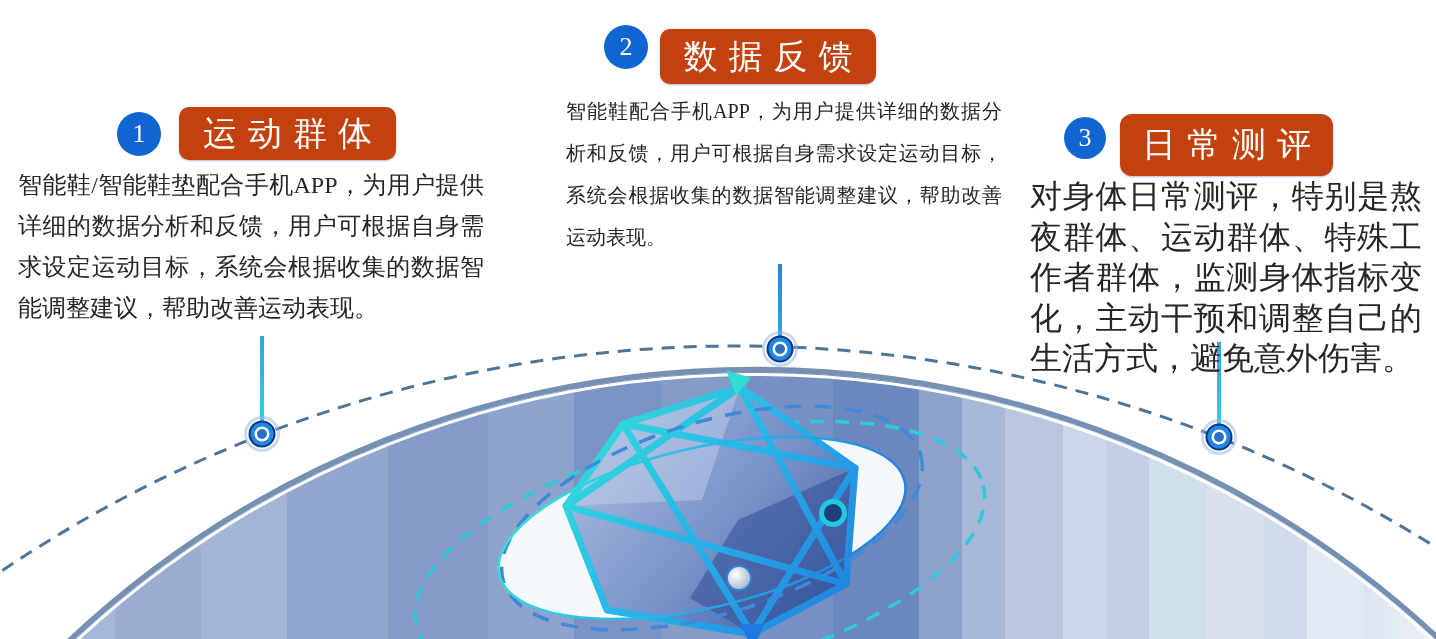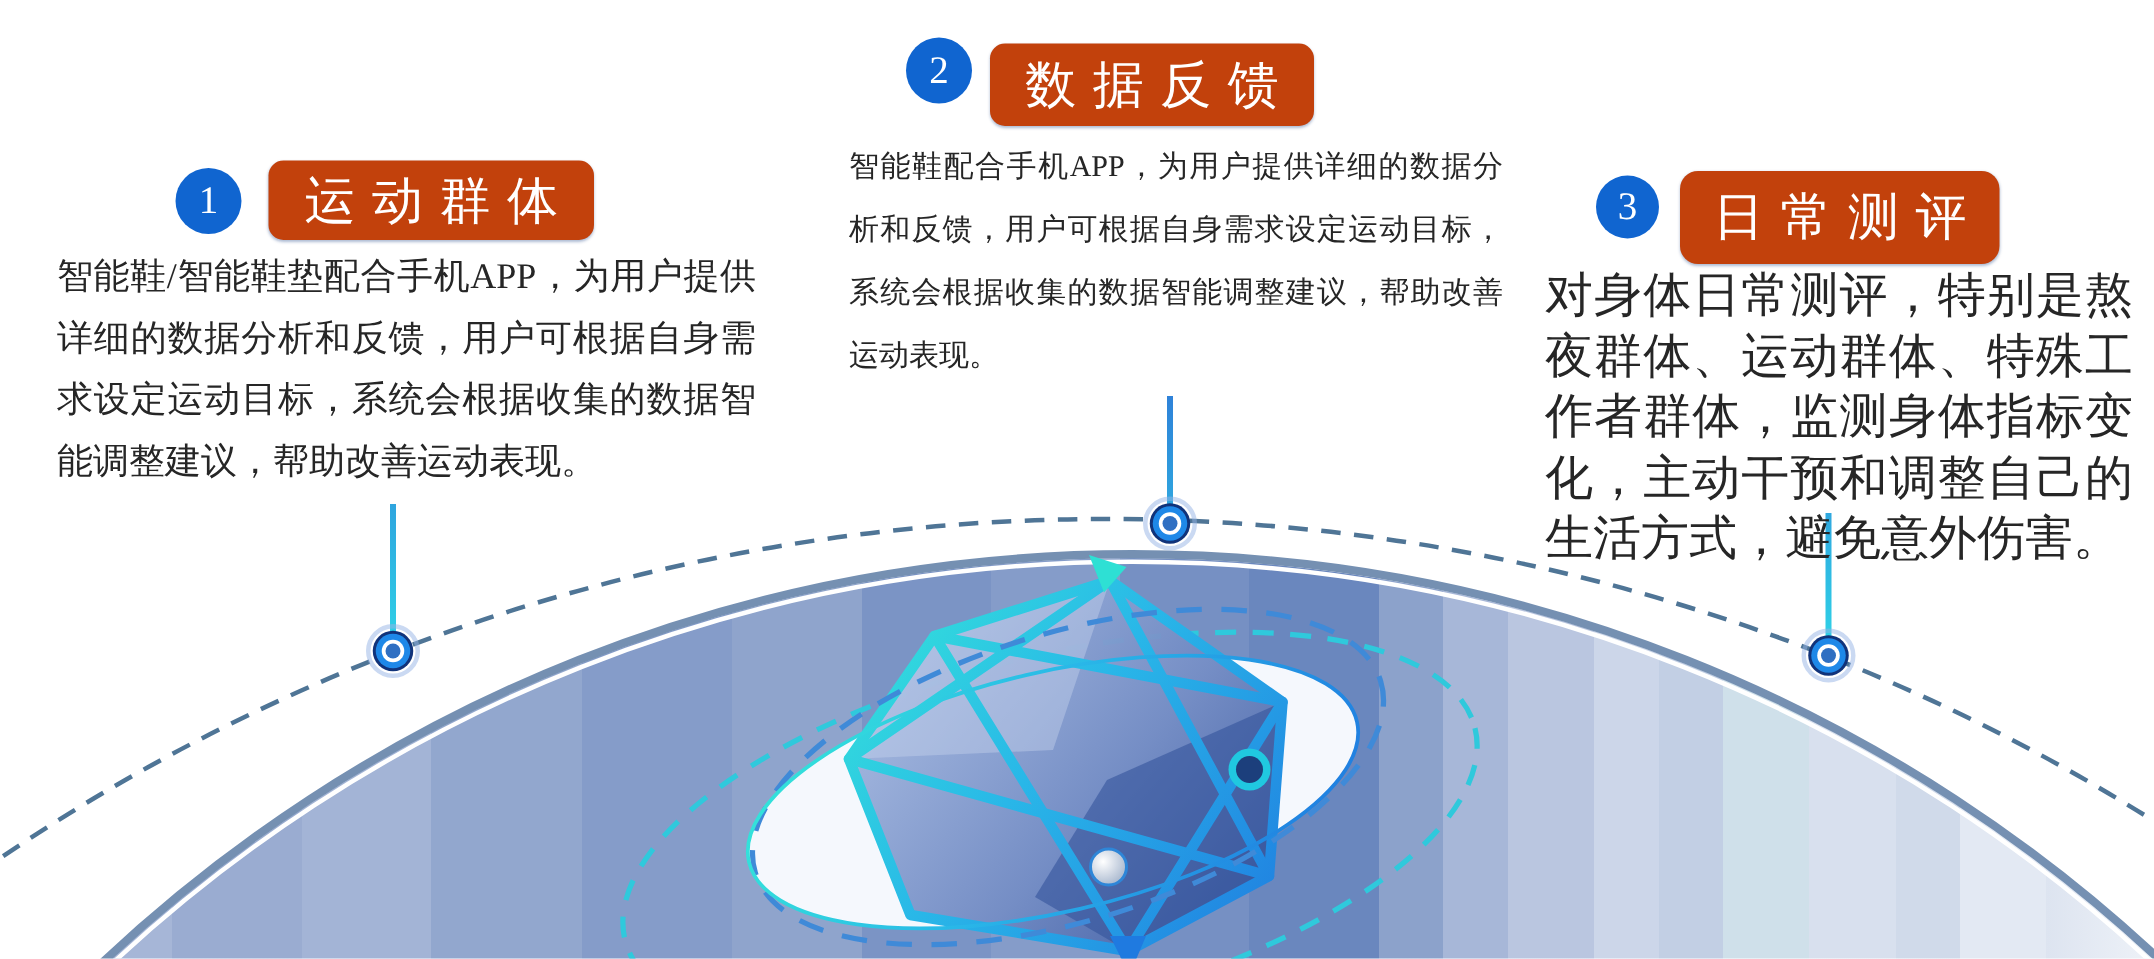--- a/index.html
+++ b/index.html
@@ -172,21 +172,21 @@
     </g>
   </svg>
 
   <div class="section">
     <div class="badge" style="left:117px;top:112px;width:44px;height:44px;">
       <span>1</span>
     </div>
     <div class="pill" style="left:179px;top:107px;width:217px;height:53px;">
       <span>运动群体</span>
     </div>
-    <div class="para para1" style="left:18px;top:165px;width:466px;margin-left:20px;">智能鞋/智能鞋垫配合手机APP，为用户提供详细的数据分析和反馈，用户可根据自身需求设定运动目标，系统会根据收集的数据智能调整建议，帮助改善运动表现。</div>
+    <div class="para para1" style="left:18px;top:165px;width:466px;">智能鞋/智能鞋垫配合手机APP，为用户提供详细的数据分析和反馈，用户可根据自身需求设定运动目标，系统会根据收集的数据智能调整建议，帮助改善运动表现。</div>
   </div>
 
   <div class="section">
     <div class="badge" style="left:604px;top:25px;width:44px;height:44px;">
       <span>2</span>
     </div>
     <div class="pill" style="left:660px;top:29px;width:216px;height:55px;">
       <span>数据反馈</span>
     </div>
     <div class="para para2" style="left:566px;top:90px;width:436px;">智能鞋配合手机APP，为用户提供详细的数据分析和反馈，用户可根据自身需求设定运动目标，系统会根据收集的数据智能调整建议，帮助改善运动表现。</div>

